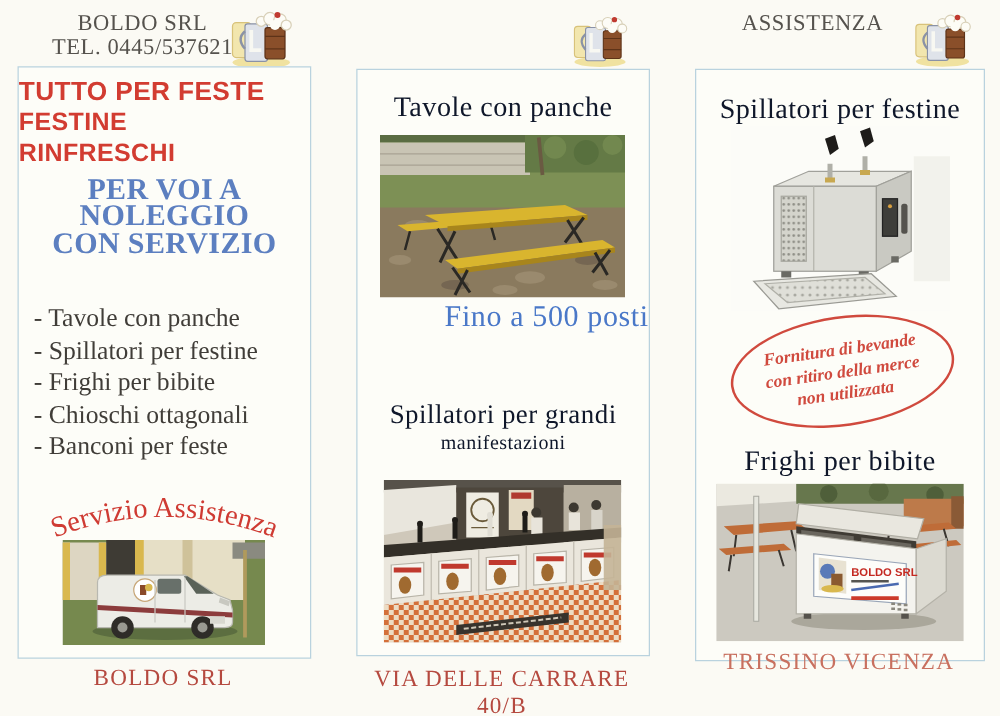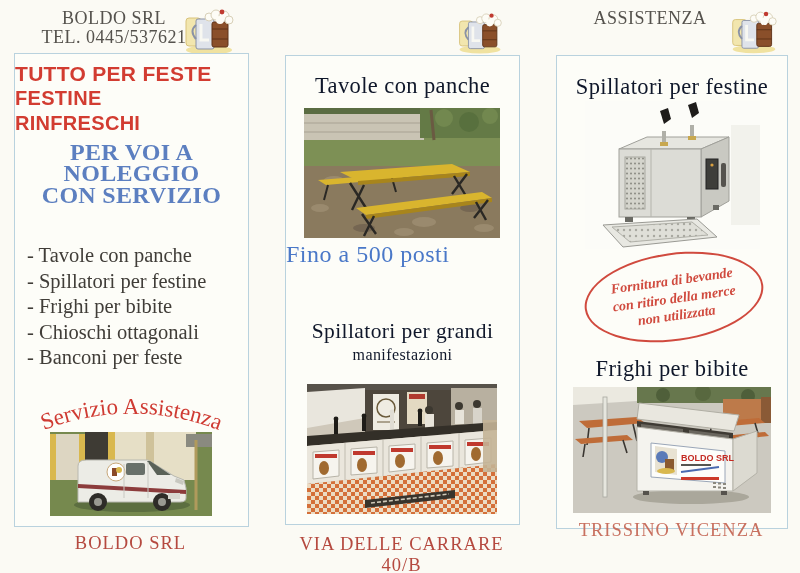--- a/index.html
+++ b/index.html
@@ -32,21 +32,21 @@
   }
   .listwrap{
     position:absolute;left:12px;top:189px;
     color:#403d38;font-size:20.5px;line-height:25.6px;
   }
   .mtitle{
     position:absolute;width:100%;text-align:center;
     color:#0f172a;font-size:22.5px;letter-spacing:.4px;
   }
   .fino{
-    position:absolute;width:100%;text-align:left;
+    position:absolute;width:100%;text-align:right;
     color:#4a78c8;font-size:24px;letter-spacing:.5px;
   }
   .oval{
     position:absolute;left:27px;top:197px;width:180px;height:88px;
     border:2.5px solid #d04a3e;border-radius:50%;
     transform:rotate(-8deg);box-sizing:border-box;
     text-align:center;color:#d04a3e;font-weight:bold;font-style:italic;
     font-size:14px;line-height:17.5px;padding-top:17px;
   }
 </style>

